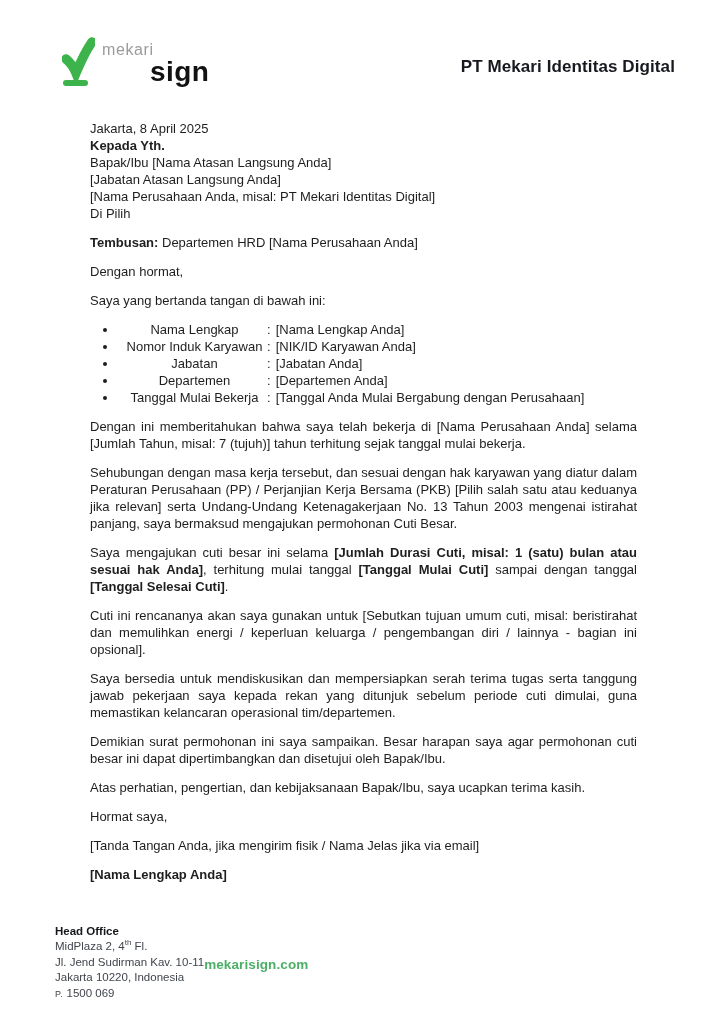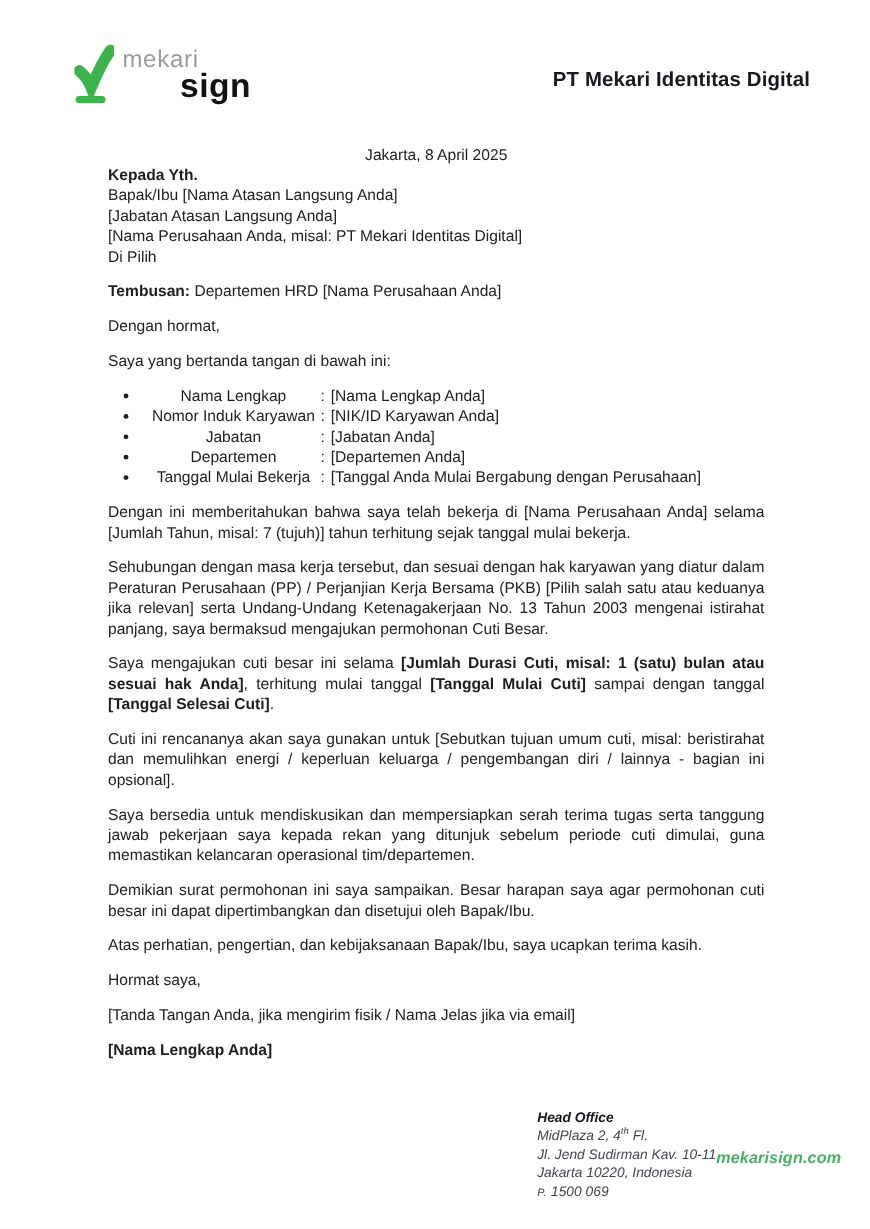--- a/index.html
+++ b/index.html
@@ -14,56 +14,55 @@
   }
   
   .header {
     display: flex; justify-content: space-between; align-items: flex-start;
     padding: 36px 50px 0 62px;
   }
   .logo { display: flex; align-items: flex-start; }
   .logo svg { display: block; }
   .logo-text { display: flex; flex-direction: column; margin-left: 7px; margin-top: 6px; }
   .logo-mekari {
-    font-size: 20px; line-height: 16px; color: #9b9b9b;
+    font-size: 16px; line-height: 16px; color: #9b9b9b;
     font-weight: 500; letter-spacing: 0.6px;
   }
   .logo-sign {
     font-size: 28px; line-height: 26px; color: #121212;
     font-weight: 700; letter-spacing: 0.4px; margin-top: 1px; margin-left: 48px;
   }
   .company-name {
     font-size: 17px; font-weight: 700; color: #17191e; margin-top: 21px;
     letter-spacing: 0.1px;
   }
   
   .content {
     padding: 0 88px 0 90px;
     font-size: 13px; line-height: 17px; color: #1e1e1e;
   }
-  .date-row { text-align: center; margin-top: 32px; }
+  .date-row { text-align: left; margin-top: 32px; }
   .blk { margin-top: 12px; }
   .para { text-align: justify; }
   .bold { font-weight: 700; }
   
   .details { margin-top: 12px; }
   .detail-row { display: flex; align-items: flex-start; }
   .bullet {
     flex: none; width: 4px; height: 4px; border-radius: 50%;
     background: #1e1e1e; margin: 7px 0 0 13px;
   }
   .detail-label { flex: none; width: 145px; margin-left: 15px; text-align: center; }
   .detail-value { display: flex; }
   .detail-value .val { margin-left: 5px; }
   
   .footer {
     margin-top: auto;
-    display: flex; justify-content: flex-end; align-items: flex-end;
+    display: flex; justify-content: flex-start; align-items: flex-end;
     padding: 0 24px 22px 55px;
-    font-style: italic;
   }
   .office {
     font-size: 11.5px; line-height: 15.5px; color: #41454c;
   }
   .office-title { font-weight: 700; color: #15171c; }
   .phone-label { font-size: 9px; letter-spacing: 0.5px; }
   sup.fl { font-size: 8px; vertical-align: super; line-height: 0; }
   .website {
     font-size: 13.5px; font-weight: 700; color: #4caf68;
     margin-bottom: 30px; text-decoration: none; letter-spacing: 0.1px;

